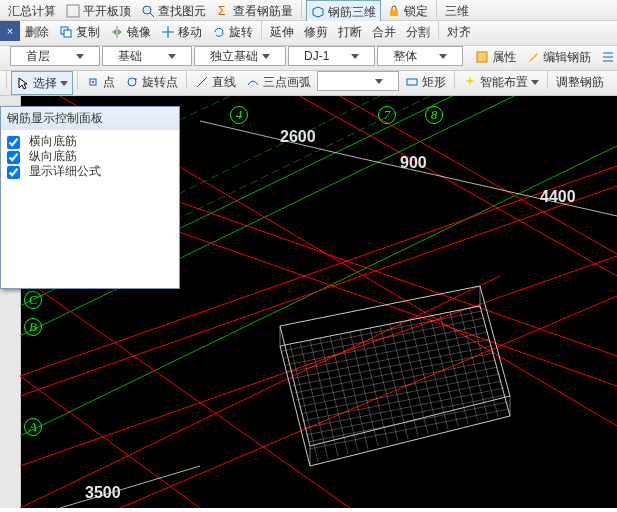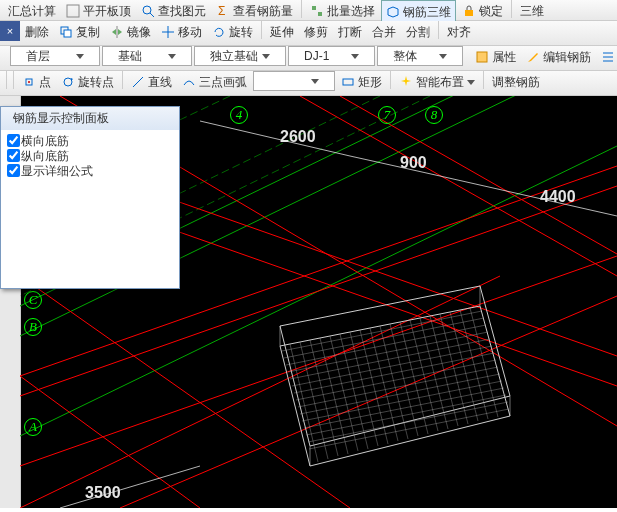--- a/index.html
+++ b/index.html
@@ -4,23 +4,23 @@
 <style>
   body{margin:0;font-family:"Microsoft YaHei",Arial,sans-serif;font-size:12px;background:#fff;width:617px;height:512px;overflow:hidden;color:#333}
   .toolbar{display:flex;align-items:flex-start;height:24px;border-bottom:1px solid #ccc;background:linear-gradient(#fafafa,#e8e8e8);padding:0 4px;gap:2px;white-space:nowrap}
   .tbtn{display:inline-flex;align-items:center;padding:0 4px;height:22px;cursor:pointer;gap:3px}
   .sep{width:1px;height:18px;background:#ccc;margin:0 2px}
   .ico{width:14px;height:14px;display:inline-block}
   .combo{display:inline-flex;align-items:center;border:1px solid #aaa;background:#fff;height:18px;padding:0 15px;gap:4px;font-size:12px}
   .caret{width:0;height:0;border-left:4px solid transparent;border-right:4px solid transparent;border-top:5px solid #555}
   .work{position:relative;height:calc(100% - 100px);background:#000}
   .panel{position:absolute;top:10px;left:0;width:178px;background:#fff;border:1px solid #7a9ac0;box-shadow:2px 2px 4px rgba(0,0,0,.4)}
-  .panel-title{background:linear-gradient(#eef3fa,#dce7f5);padding:3px 12px;color:#333;font-size:12px}
+  .panel-title{background:linear-gradient(#eef3fa,#dce7f5);padding:3px 6px;color:#333;font-size:12px}
   .panel-body{padding:4px 6px;height:150px}
-  .chk{display:flex;align-items:flex-start;gap:1px;font-size:12px;line-height:15px}
+  .chk{display:flex;align-items:flex-end;gap:9px;font-size:12px;line-height:15px}
   .chk input{margin:0}
   .canvas{position:absolute;inset:0}
   .dim{position:absolute;color:#e5e5e5;font-size:16px;font-weight:bold}
   .grid-lbl{position:absolute;color:#0f0;font-size:13px;font-style:italic;font-family:serif;border:1px solid #0f0;border-radius:50%;width:16px;height:16px;display:flex;align-items:center;justify-content:center}
   .close-tab{position:absolute;top:0;left:0;width:20px;height:20px;background:#3b5998;color:#fff;display:flex;align-items:center;justify-content:center;font-size:11px;z-index:5}
   .leftbar{position:absolute;top:0;left:0;width:20px;height:100%;background:#e8e8e8;border-right:1px solid #ccc}
   svg line.red{stroke:#ff0000;stroke-width:1}
   svg line.grn{stroke:#00aa00;stroke-width:1}
   svg line.dgrn{stroke:#006600;stroke-width:1;stroke-dasharray:8 4}
   svg line.wht{stroke:#ddd;stroke-width:0.5}
@@ -46,27 +46,20 @@
         </svg></span>
       <span>查找图元</span>
     </span>
  <span class="tbtn">
       <span class="ico"><svg viewBox="0 0 14 14">
           <text x="2" y="11" font-size="12" fill="#c60">Σ</text>
         </svg></span>
       <span>查看钢筋量</span>
     </span>
  <span class="sep"></span>
- <span class="tbtn">
-      <span class="ico"><svg viewBox="0 0 14 14">
-          <rect x="2" y="2" width="4" height="4" fill="#6a6"></rect>
-          <rect x="8" y="8" width="4" height="4" fill="#6a6"></rect>
-        </svg></span>
-      <span>批量选择</span>
-    </span>
  <span class="tbtn" style="border:1px solid #7aa;background:#e5f0ff">
       <span class="ico"><svg viewBox="0 0 14 14">
           <path d="M2 4 L7 2 L12 4 L12 10 L7 12 L2 10 Z" fill="none" stroke="#06c"></path>
         </svg></span>
       <span>钢筋三维</span>
     </span>
  <span class="tbtn">
       <span class="ico"><svg viewBox="0 0 14 14">
           <rect x="3" y="6" width="8" height="6" fill="#fa0"></rect>
           <path d="M5 6 V4 a2 2 0 0 1 4 0 V6" fill="none" stroke="#555"></path>
@@ -180,20 +173,27 @@
  <span class="tbtn">
       <span class="ico"><svg viewBox="0 0 14 14">
           <path d="M2 3 H12 M2 7 H12 M2 11 H12" stroke="#06c"></path>
         </svg></span>
       <span>构件列表</span>
     </span>
 </div>
 
 <div class="toolbar">
  <span class="sep"></span>
+ <span class="tbtn" style="border:1px solid #7aa;background:#e5f0ff">
+      <span class="ico"><svg viewBox="0 0 14 14">
+          <path d="M3 2 L3 12 L6 9 L8 13 L10 12 L8 8 L11 8 Z" fill="#fff" stroke="#000"></path>
+        </svg></span>
+      <span>选择</span>
+      <span class="caret"></span>
+    </span>
  <span class="sep"></span>
  <span class="tbtn">
       <span class="ico"><svg viewBox="0 0 14 14">
           <rect x="4" y="4" width="6" height="6" fill="none" stroke="#06c"></rect>
           <circle cx="7" cy="7" r="1" fill="#c00"></circle>
         </svg></span>
       <span>点</span>
     </span>
  <span class="tbtn">
       <span class="ico"><svg viewBox="0 0 14 14">

